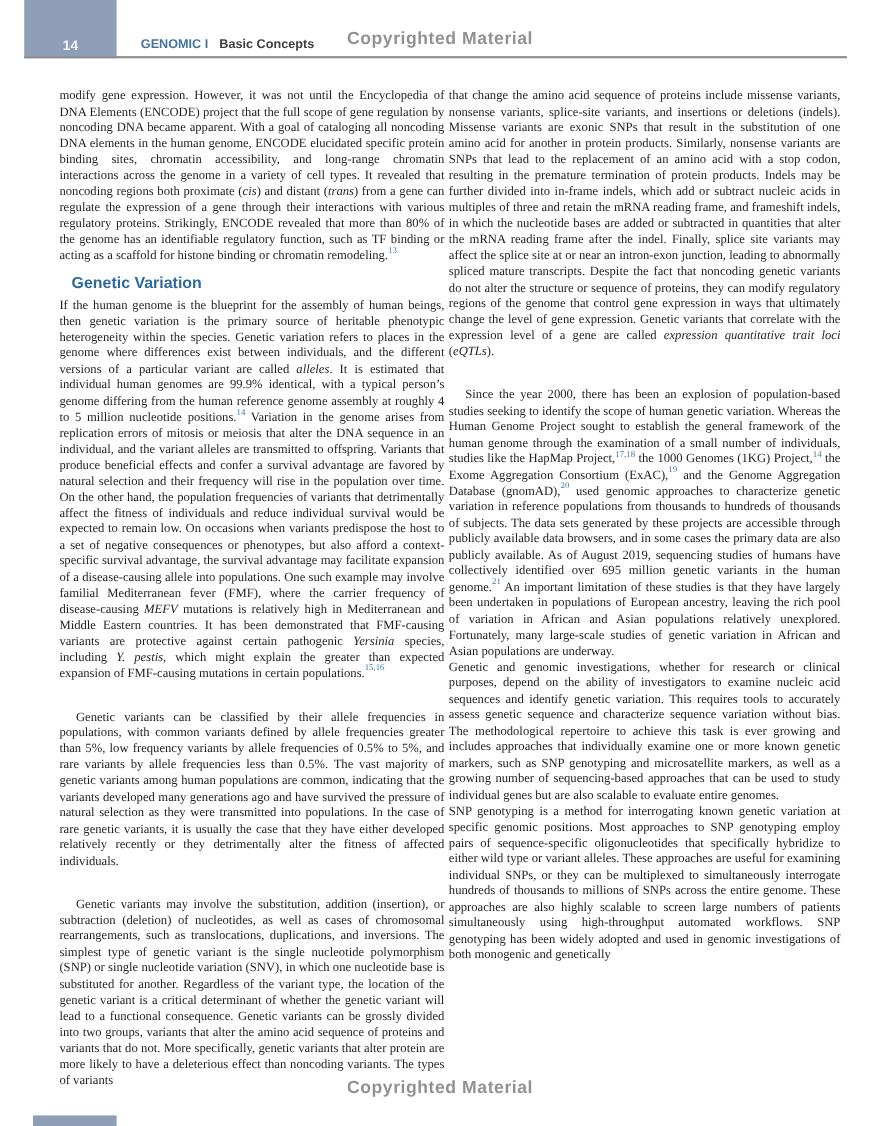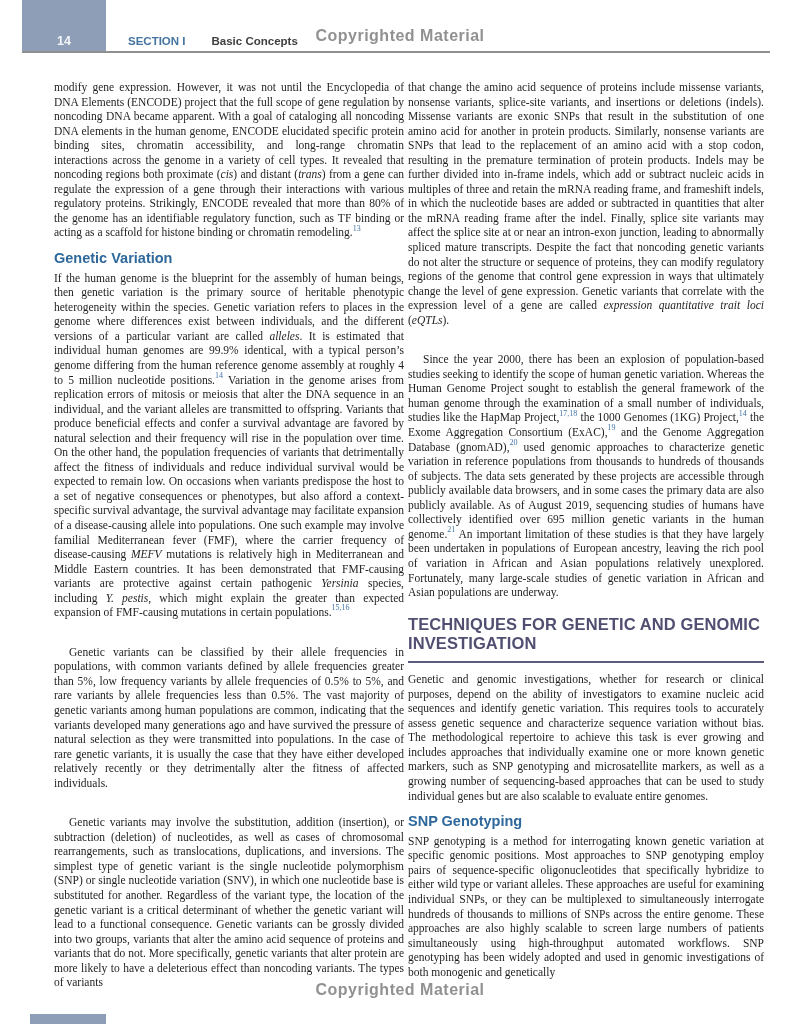--- a/index.html
+++ b/index.html
@@ -26,21 +26,21 @@
   .header-rule{
     position:absolute;left:22px;top:51px;width:748px;height:2px;
     background:#8f8f8f;
   }
   .running-head{
     position:absolute;left:128px;top:35px;
     font-family:"Liberation Sans", sans-serif;
     font-size:11.5px;font-weight:700;white-space:nowrap;
   }
   .running-head .section-label{color:#44749f;margin-right:10px;}
-  .running-head .section-title{color:#3f3f3f;font-weight:600;margin-left:16px;}
+  .running-head .section-title{color:#3f3f3f;font-weight:600;}
   .watermark{
     position:absolute;left:0;width:100%;text-align:center;
     font-family:"Liberation Sans", sans-serif;
     font-weight:700;font-size:16px;color:#919191;
     letter-spacing:0.5px;
   }
   .watermark.top{top:27px;}
   .watermark.bottom{top:981px;}
 
   .bottom-tab{
@@ -56,21 +56,21 @@
   }
   .col-left{left:54px;width:350px;}
   .col-right{left:408px;width:356px;}
 
   .col p.body{margin:0;}
   .col p.indent{text-indent:15px;margin-top:25px;}
 
   .col h3.subhead{
     font-family:"Liberation Sans", sans-serif;
     font-size:14.5px;font-weight:700;color:#2f689b;
-    margin:10px 0 4px 0;line-height:1.15;text-align:left;
+    margin:10px 0 4px 11px;line-height:1.15;text-align:left;
   }
   .col h2.mainhead{
     font-family:"Liberation Sans", sans-serif;
     font-size:16.5px;font-weight:700;color:#504f72;
     line-height:1.2;letter-spacing:0.1px;
     margin:15px 0 9px 0;padding-bottom:7px;
     border-bottom:2px solid #5c5b80;text-align:left;
   }
   sup.ref{
     color:#4074a8;font-size:8px;line-height:0;
@@ -82,39 +82,37 @@
 
 <div class="page">
 
   <div class="page-num-box">
     <span class="num">14</span>
   </div>
 
   <div class="header-rule"></div>
 
   <div class="running-head">
-    <span class="section-label">SECTION I</span><span class="section-title">Basic Concepts</span>
+    <span class="section-label">GENOMIC I</span><span class="section-title">Basic Concepts</span>
   </div>
 
   <div class="watermark top">Copyrighted Material</div>
 
   <div class="col col-left">
       <p class="body">modify gene expression. However, it was not until the Encyclopedia of DNA Elements (ENCODE) project that the full scope of gene regulation by noncoding DNA became apparent. With a goal of cataloging all noncoding DNA elements in the human genome, ENCODE elucidated specific protein binding sites, chromatin accessibility, and long-range chromatin interactions across the genome in a variety of cell types. It revealed that noncoding regions both proximate (<i>cis</i>) and distant (<i>trans</i>) from a gene can regulate the expression of a gene through their interactions with various regulatory proteins. Strikingly, ENCODE revealed that more than 80% of the genome has an identifiable regulatory function, such as TF binding or acting as a scaffold for histone binding or chromatin remodeling.<sup class="ref">13</sup></p>
       <h3 class="subhead">Genetic Variation</h3>
       <p class="body">If the human genome is the blueprint for the assembly of human beings, then genetic variation is the primary source of heritable phenotypic heterogeneity within the species. Genetic variation refers to places in the genome where differences exist between individuals, and the different versions of a particular variant are called <i>alleles</i>. It is estimated that individual human genomes are 99.9% identical, with a typical person’s genome differing from the human reference genome assembly at roughly 4 to 5 million nucleotide positions.<sup class="ref">14</sup> Variation in the genome arises from replication errors of mitosis or meiosis that alter the DNA sequence in an individual, and the variant alleles are transmitted to offspring. Variants that produce beneficial effects and confer a survival advantage are favored by natural selection and their frequency will rise in the population over time. On the other hand, the population frequencies of variants that detrimentally affect the fitness of individuals and reduce individual survival would be expected to remain low. On occasions when variants predispose the host to a set of negative consequences or phenotypes, but also afford a context-specific survival advantage, the survival advantage may facilitate expansion of a disease-causing allele into populations. One such example may involve familial Mediterranean fever (FMF), where the carrier frequency of disease-causing <i>MEFV</i> mutations is relatively high in Mediterranean and Middle Eastern countries. It has been demonstrated that FMF-causing variants are protective against certain pathogenic <i>Yersinia</i> species, including <i>Y. pestis</i>, which might explain the greater than expected expansion of FMF-causing mutations in certain populations.<sup class="ref">15,16</sup></p>
       <p class="body indent">Genetic variants can be classified by their allele frequencies in populations, with common variants defined by allele frequencies greater than 5%, low frequency variants by allele frequencies of 0.5% to 5%, and rare variants by allele frequencies less than 0.5%. The vast majority of genetic variants among human populations are common, indicating that the variants developed many generations ago and have survived the pressure of natural selection as they were transmitted into populations. In the case of rare genetic variants, it is usually the case that they have either developed relatively recently or they detrimentally alter the fitness of affected individuals.</p>
       <p class="body indent">Genetic variants may involve the substitution, addition (insertion), or subtraction (deletion) of nucleotides, as well as cases of chromosomal rearrangements, such as translocations, duplications, and inversions. The simplest type of genetic variant is the single nucleotide polymorphism (SNP) or single nucleotide variation (SNV), in which one nucleotide base is substituted for another. Regardless of the variant type, the location of the genetic variant is a critical determinant of whether the genetic variant will lead to a functional consequence. Genetic variants can be grossly divided into two groups, variants that alter the amino acid sequence of proteins and variants that do not. More specifically, genetic variants that alter protein are more likely to have a deleterious effect than noncoding variants. The types of variants</p>
     </div>
 
   <div class="col col-right">
       <p class="body">that change the amino acid sequence of proteins include missense variants, nonsense variants, splice-site variants, and insertions or deletions (indels). Missense variants are exonic SNPs that result in the substitution of one amino acid for another in protein products. Similarly, nonsense variants are SNPs that lead to the replacement of an amino acid with a stop codon, resulting in the premature termination of protein products. Indels may be further divided into in-frame indels, which add or subtract nucleic acids in multiples of three and retain the mRNA reading frame, and frameshift indels, in which the nucleotide bases are added or subtracted in quantities that alter the mRNA reading frame after the indel. Finally, splice site variants may affect the splice site at or near an intron-exon junction, leading to abnormally spliced mature transcripts. Despite the fact that noncoding genetic variants do not alter the structure or sequence of proteins, they can modify regulatory regions of the genome that control gene expression in ways that ultimately change the level of gene expression. Genetic variants that correlate with the expression level of a gene are called <i>expression quantitative trait loci</i> (<i>eQTLs</i>).</p>
       <p class="body indent">Since the year 2000, there has been an explosion of population-based studies seeking to identify the scope of human genetic variation. Whereas the Human Genome Project sought to establish the general framework of the human genome through the examination of a small number of individuals, studies like the HapMap Project,<sup class="ref">17,18</sup> the 1000 Genomes (1KG) Project,<sup class="ref">14</sup> the Exome Aggregation Consortium (ExAC),<sup class="ref">19</sup> and the Genome Aggregation Database (gnomAD),<sup class="ref">20</sup> used genomic approaches to characterize genetic variation in reference populations from thousands to hundreds of thousands of subjects. The data sets generated by these projects are accessible through publicly available data browsers, and in some cases the primary data are also publicly available. As of August 2019, sequencing studies of humans have collectively identified over 695 million genetic variants in the human genome.<sup class="ref">21</sup> An important limitation of these studies is that they have largely been undertaken in populations of European ancestry, leaving the rich pool of variation in African and Asian populations relatively unexplored. Fortunately, many large-scale studies of genetic variation in African and Asian populations are underway.</p>
-      <h2 class="mainhead">TECHNIQUES FOR GENETIC AND GENOMIC INVESTIGATION</h2>
       <p class="body">Genetic and genomic investigations, whether for research or clinical purposes, depend on the ability of investigators to examine nucleic acid sequences and identify genetic variation. This requires tools to accurately assess genetic sequence and characterize sequence variation without bias. The methodological repertoire to achieve this task is ever growing and includes approaches that individually examine one or more known genetic markers, such as SNP genotyping and microsatellite markers, as well as a growing number of sequencing-based approaches that can be used to study individual genes but are also scalable to evaluate entire genomes.</p>
-      <h3 class="subhead">SNP Genotyping</h3>
       <p class="body">SNP genotyping is a method for interrogating known genetic variation at specific genomic positions. Most approaches to SNP genotyping employ pairs of sequence-specific oligonucleotides that specifically hybridize to either wild type or variant alleles. These approaches are useful for examining individual SNPs, or they can be multiplexed to simultaneously interrogate hundreds of thousands to millions of SNPs across the entire genome. These approaches are also highly scalable to screen large numbers of patients simultaneously using high-throughput automated workflows. SNP genotyping has been widely adopted and used in genomic investigations of both monogenic and genetically</p>
     </div>
 
   <div class="watermark bottom">Copyrighted Material</div>
 
   <div class="bottom-tab"></div>
 
 </div>
 
 </body></html>

